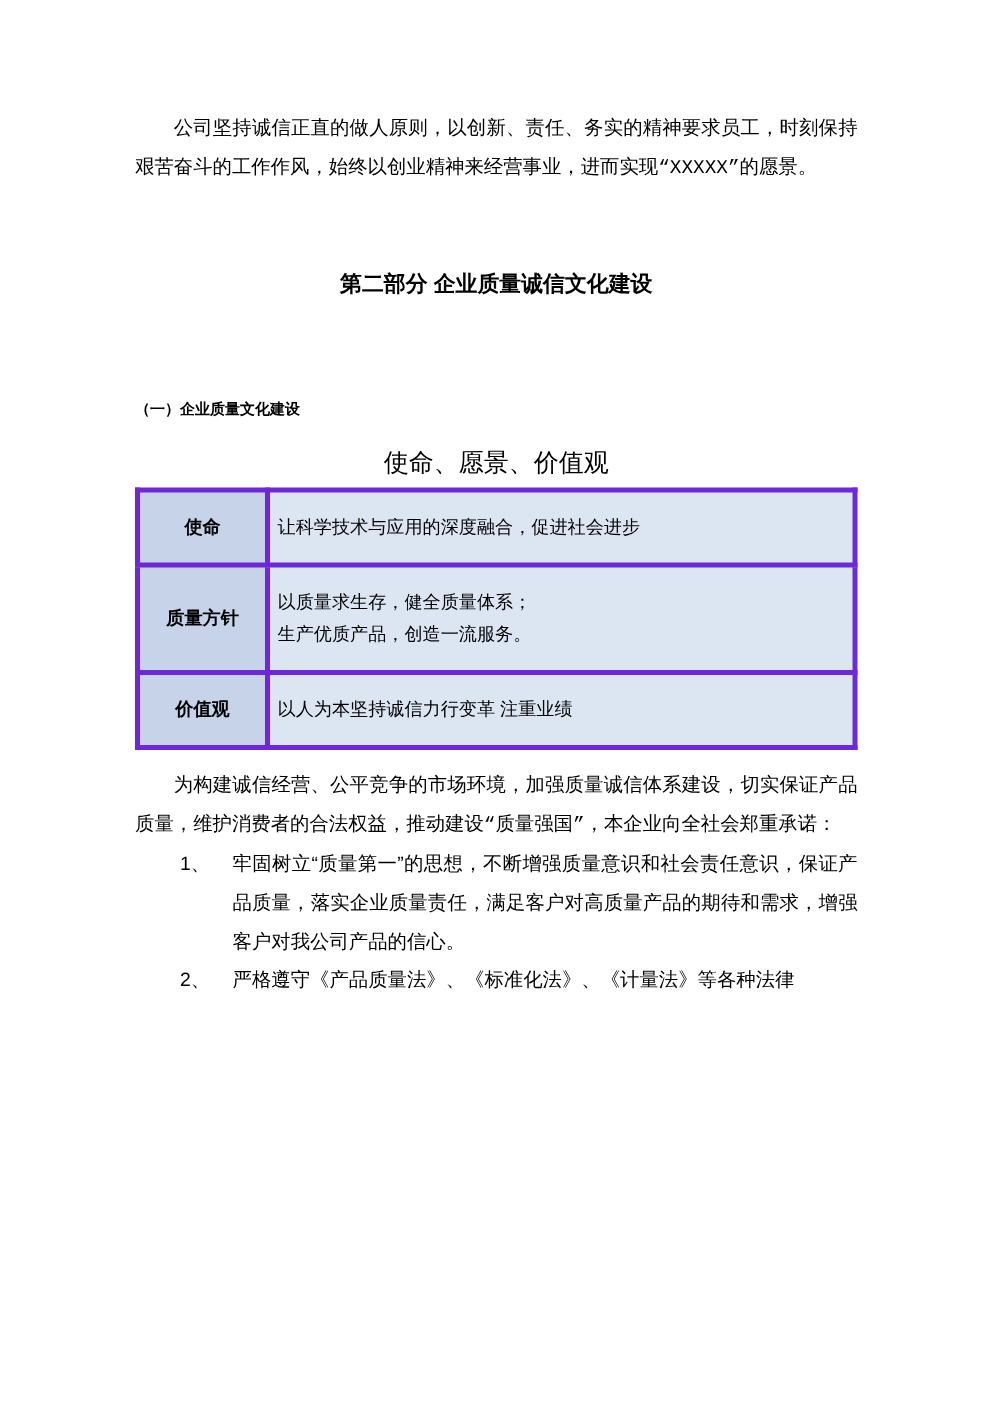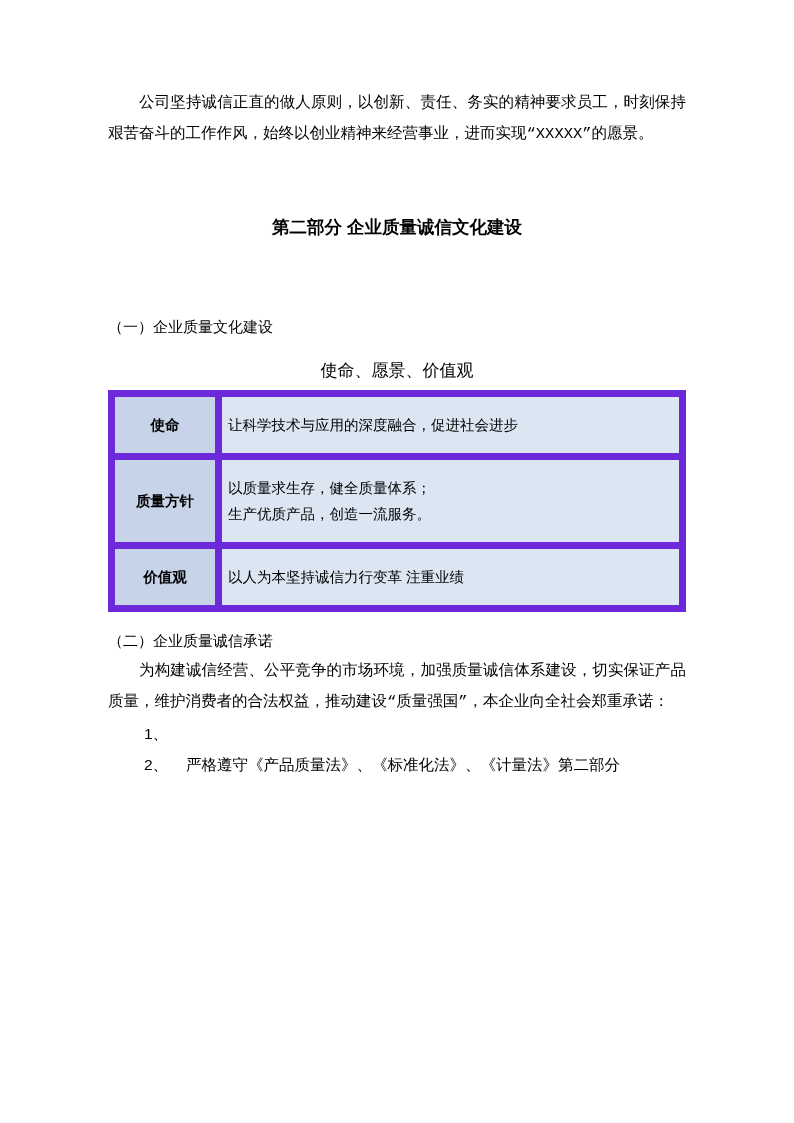--- a/index.html
+++ b/index.html
@@ -37,39 +37,39 @@
     font-size: 17.5px;
     font-weight: bold;
     line-height: 30px;
     margin: 0;
   }
   .spacer-xl { height: 62px; }
   .spacer-lg { height: 44px; }
   .spacer-md { height: 26px; }
   .spacer-sm { height: 14px; }
   .sub-head {
-    font-size: 15px;
-    font-weight: normal;
+    font-size: 12px;
+    font-weight: bold;
     line-height: 30px;
     margin: 0;
   }
   .table-caption {
     text-align: center;
-    font-size: 17px;
+    font-size: 20px;
     line-height: 30px;
     margin: 0;
   }
   table.values {
     border-collapse: collapse;
     width: 100%;
     table-layout: fixed;
     margin-top: 4px;
   }
   table.values td {
-    border: 7px solid #6d28d9;
+    border: 4px solid #6d28d9;
     font-size: 14.5px;
     line-height: 26px;
     padding: 15px 6px;
     vertical-align: middle;
   }
   td.key {
     width: 88px;
     text-align: center;
     background: #c6d3e8;
     font-weight: bold;
@@ -138,26 +138,26 @@
       </tr>
       <tr>
         <td class="key">价值观</td>
         <td class="val">以人为本坚持诚信力行变革  注重业绩</td>
       </tr>
     </tbody>
   </table>
 
   <div class="spacer-sm"></div>
 
-  <h2 class="sub-head">（二）企业质量诚信承诺</h2>
   <p class="para indent2">为构建诚信经营、公平竞争的市场环境，加强质量诚信体系建设，切实保证产品质量，维护消费者的合法权益，推动建设“质量强国”，本企业向全社会郑重承诺：</p>
 
   <ol class="commit">
     <li>
       <span class="num">1、</span>
+      <span class="txt">牢固树立“质量第一”的思想，不断增强质量意识和社会责任意识，保证产品质量，落实企业质量责任，满足客户对高质量产品的期待和需求，增强客户对我公司产品的信心。</span>
     </li>
     <li>
       <span class="num">2、</span>
-      <span class="txt">严格遵守《产品质量法》、《标准化法》、《计量法》第二部分</span>
+      <span class="txt">严格遵守《产品质量法》、《标准化法》、《计量法》等各种法律</span>
     </li>
   </ol>
 
 </div>
 
 </body></html>

